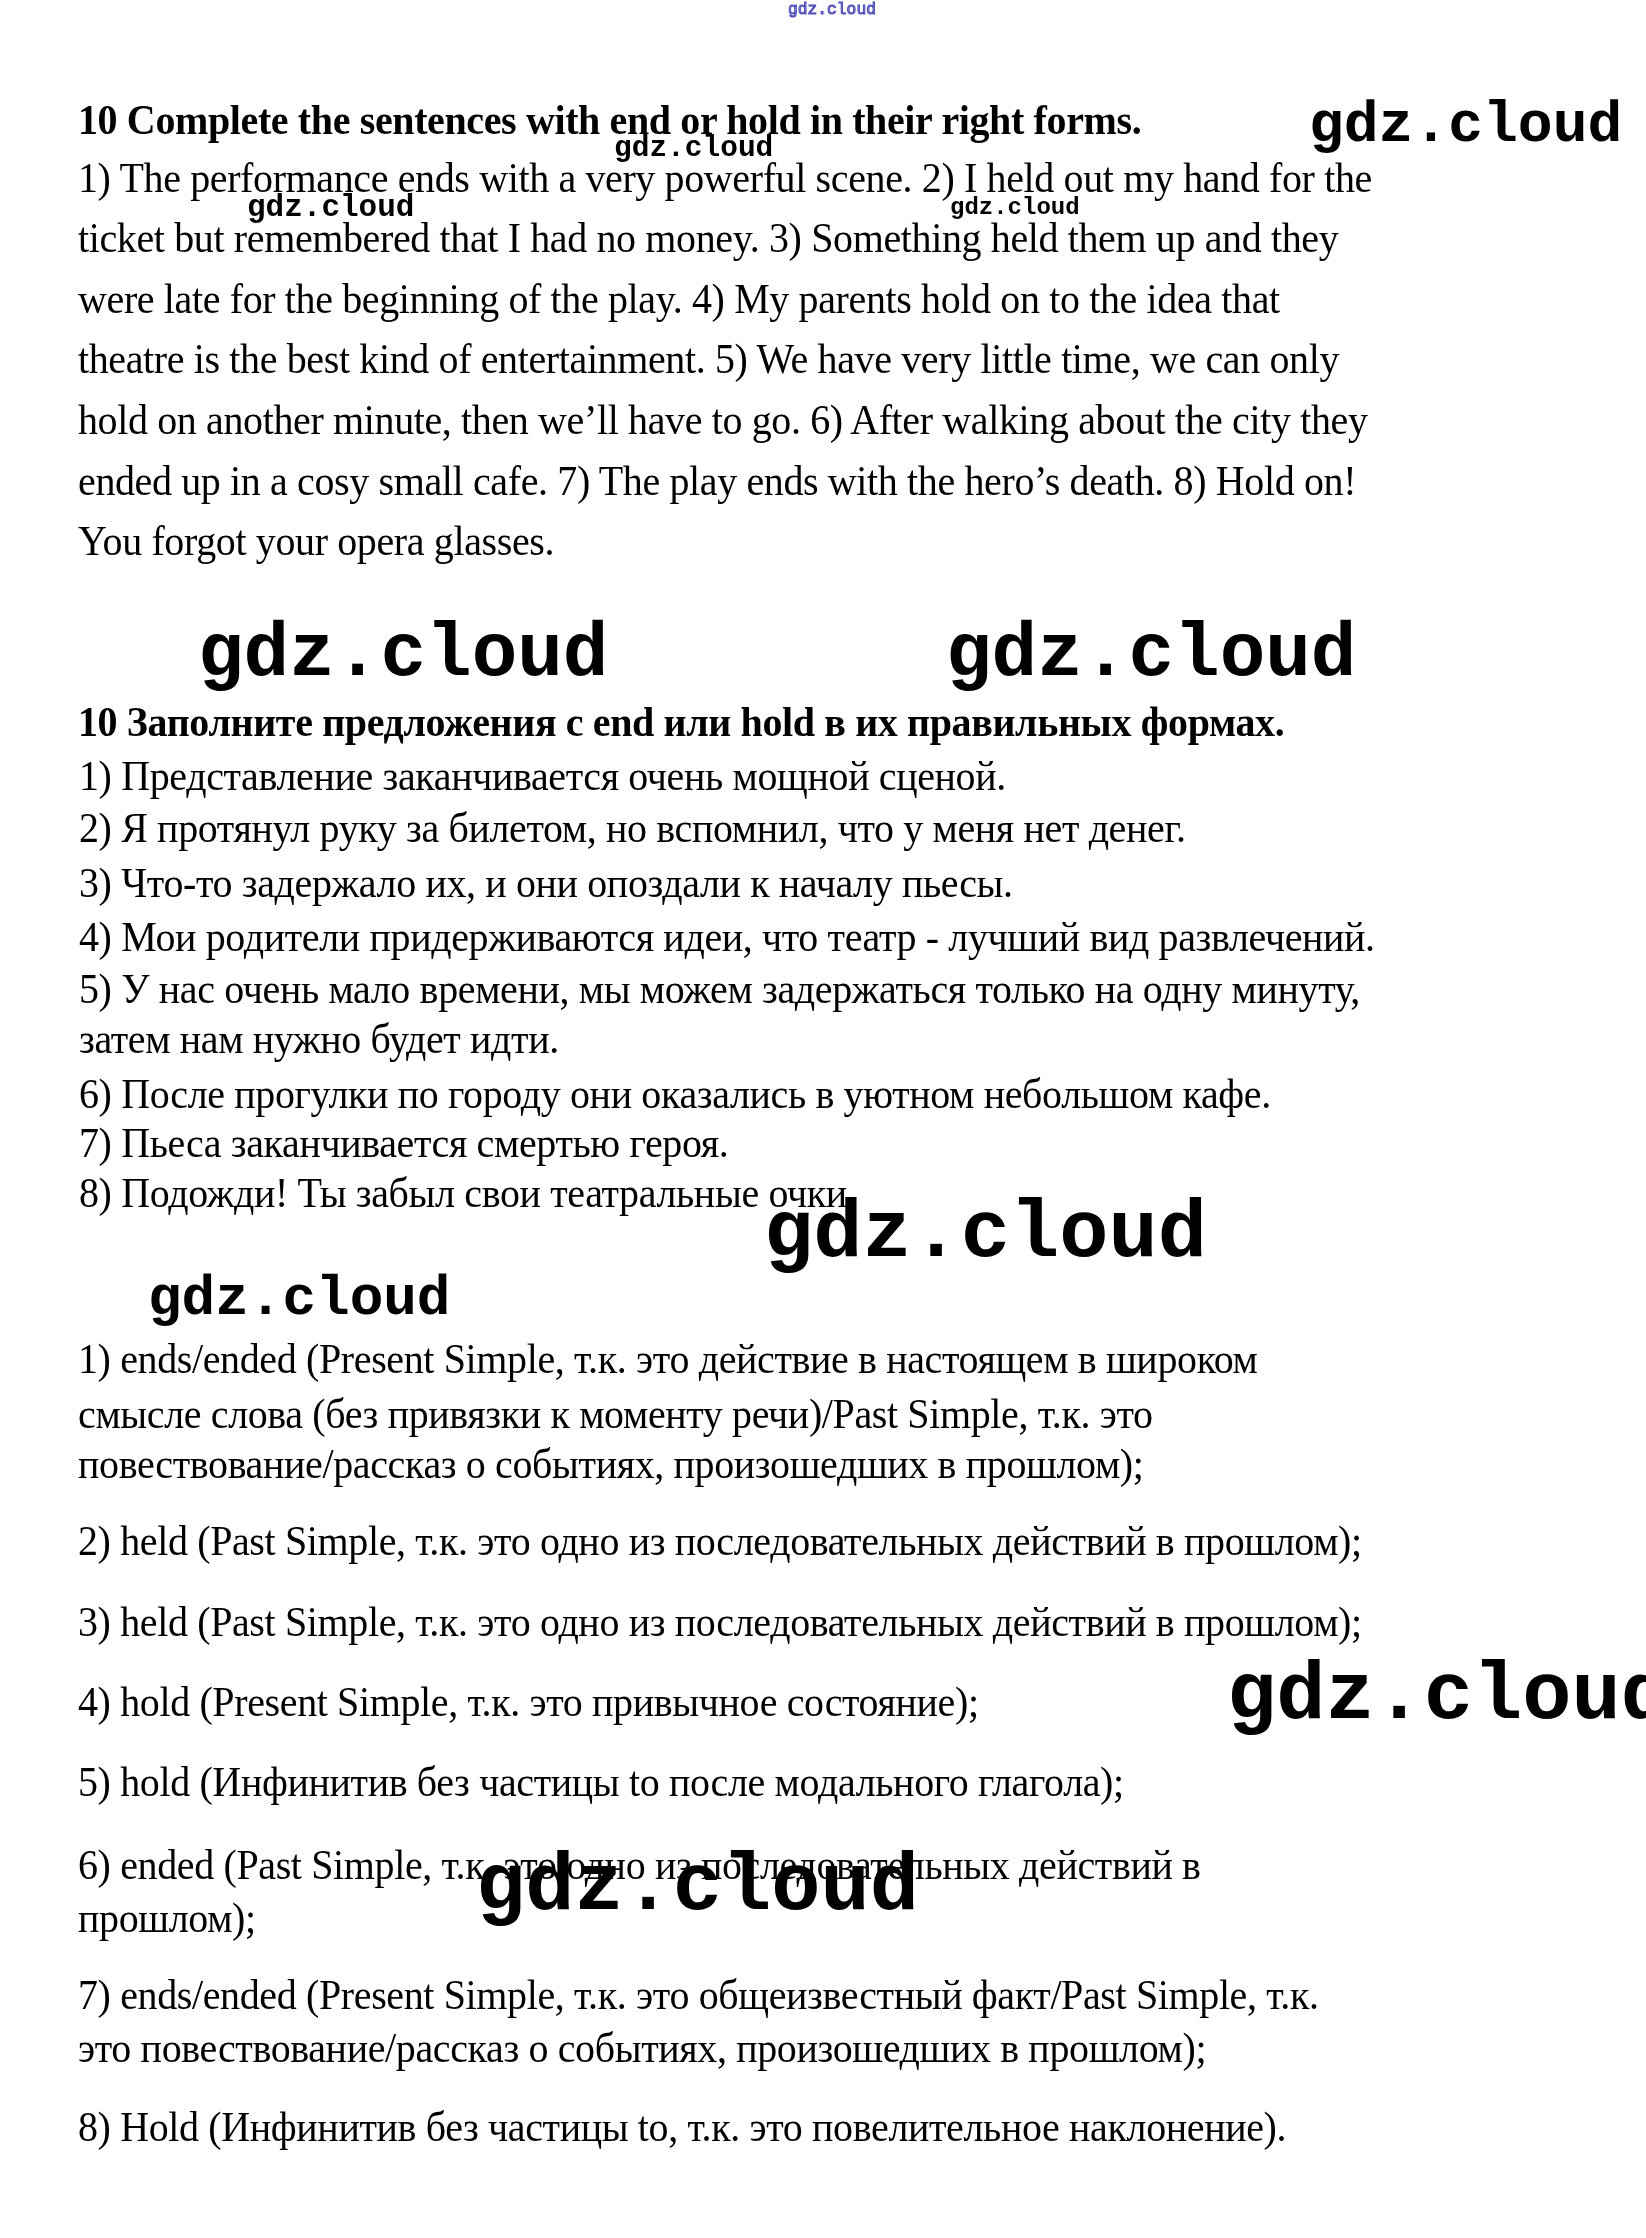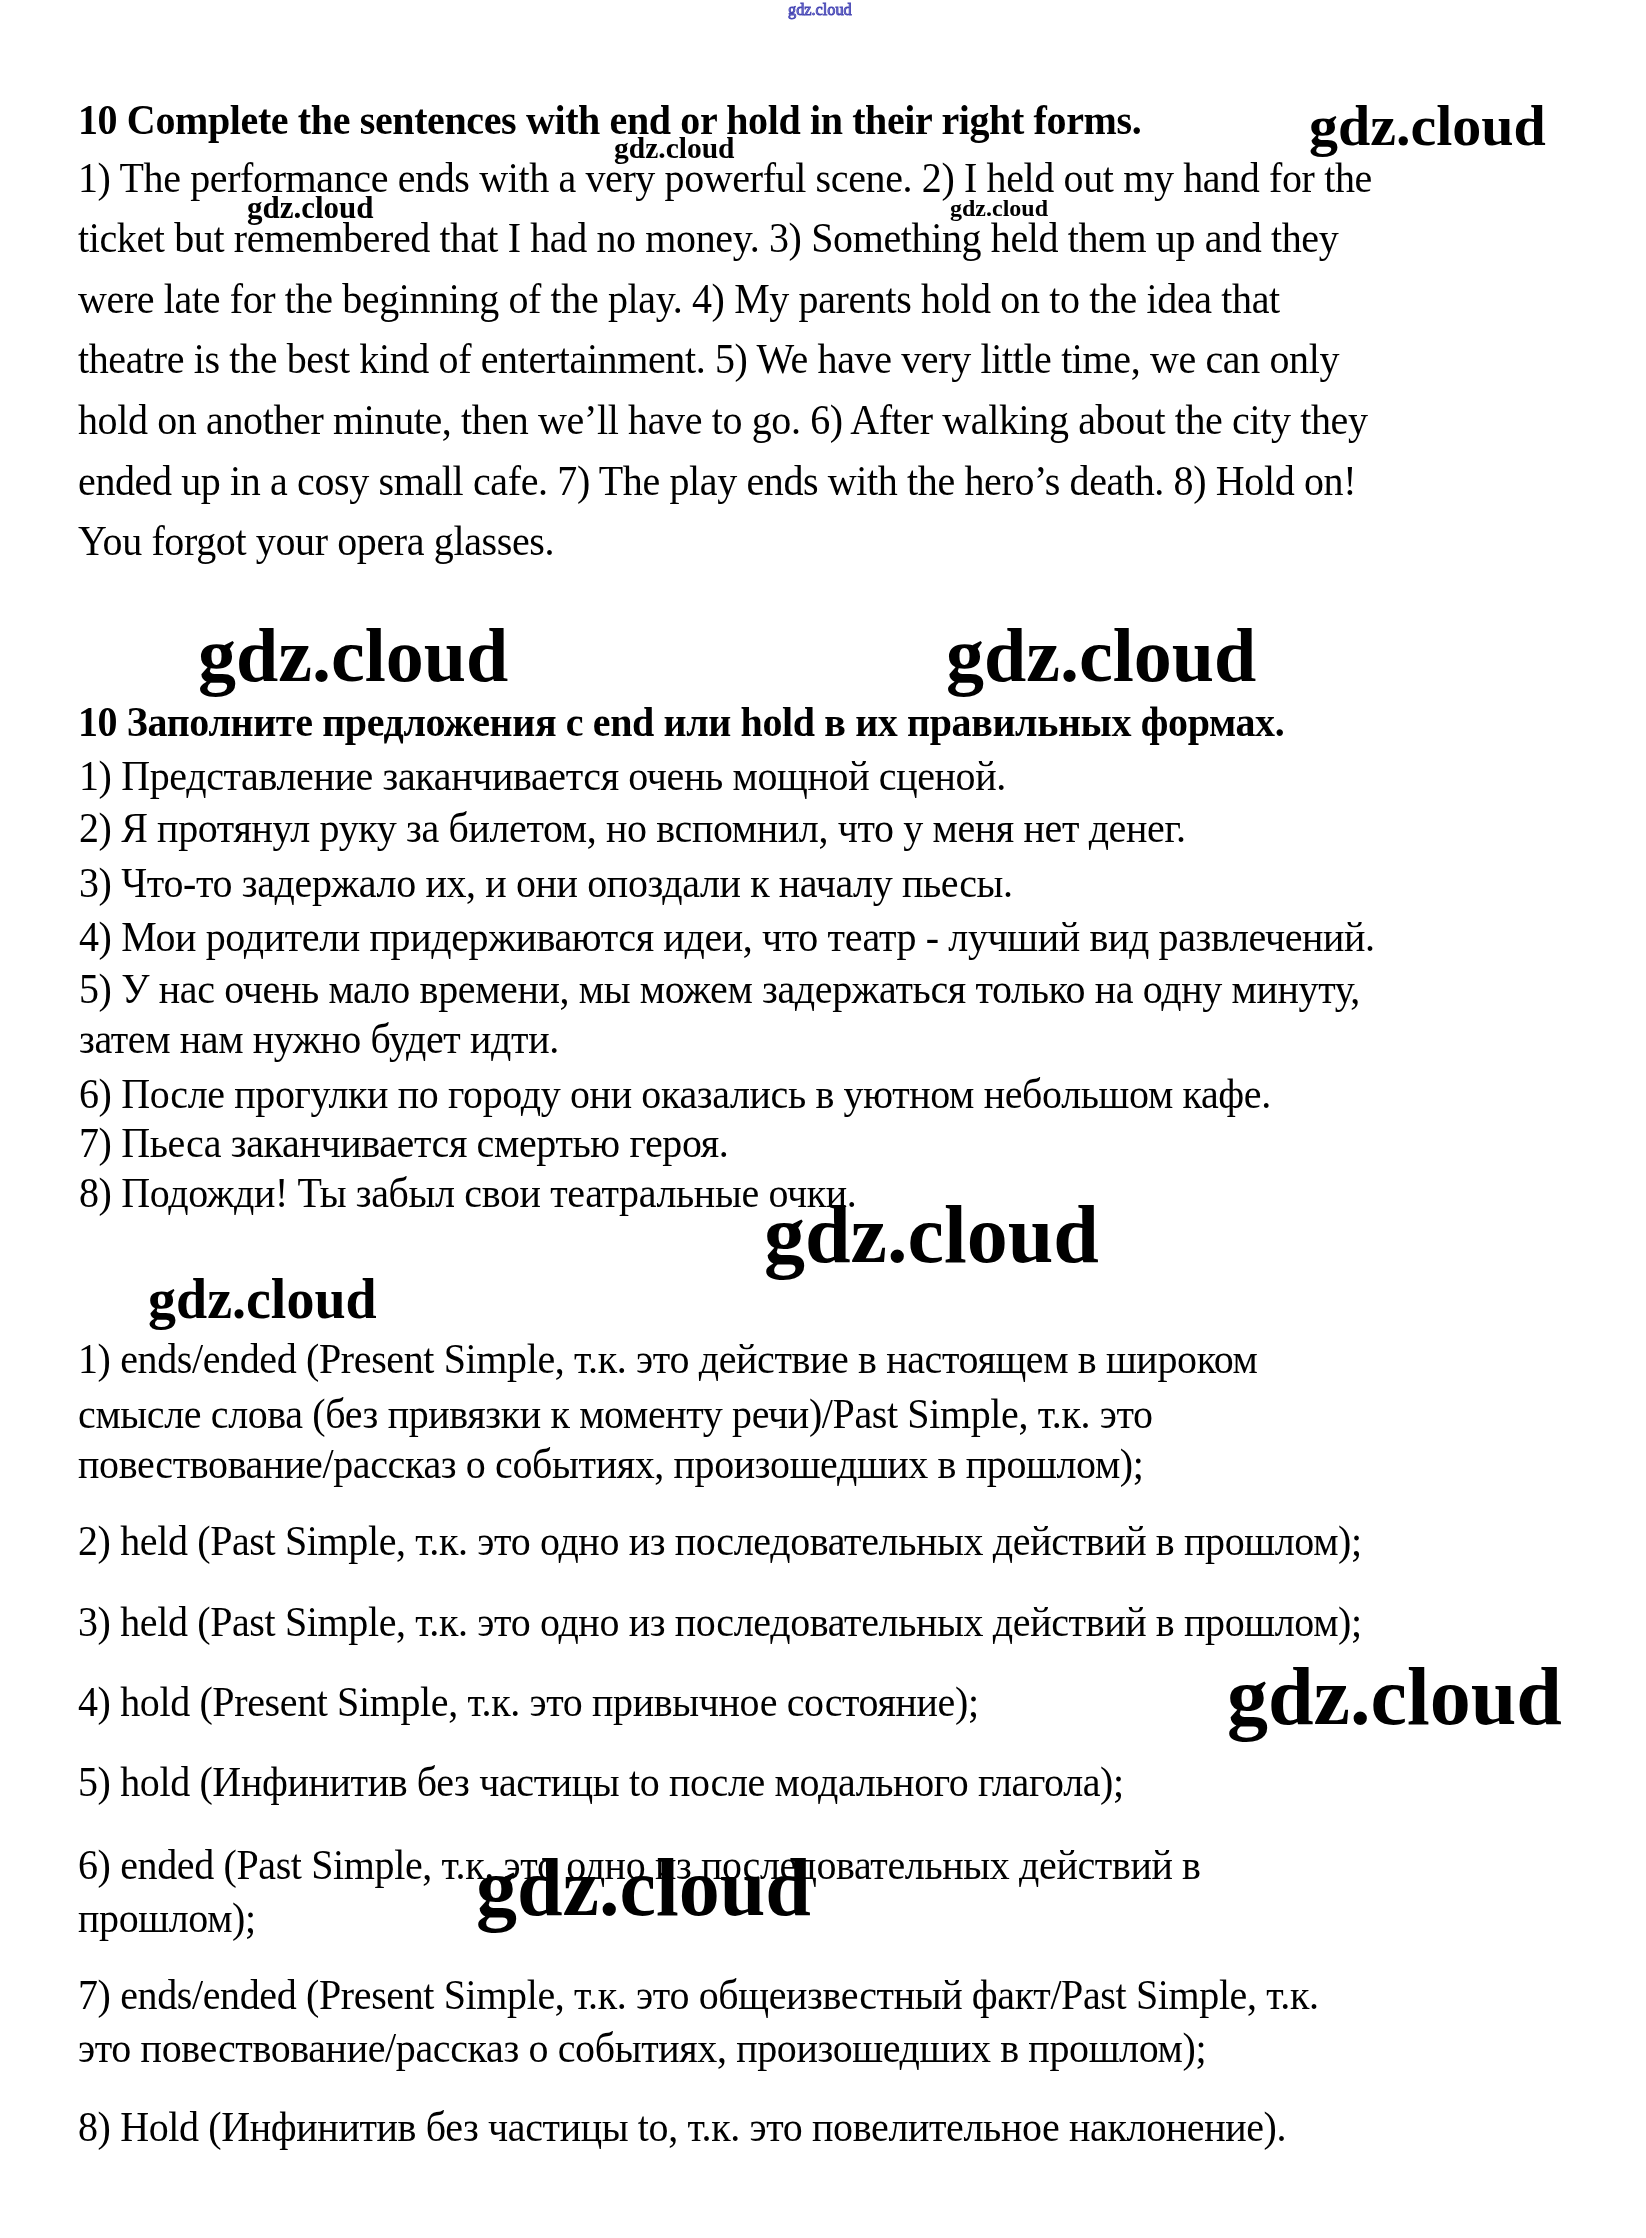--- a/index.html
+++ b/index.html
@@ -18,21 +18,21 @@
     line-height: 1;
     color: #000000;
     white-space: nowrap;
     transform: scaleX(0.93);
     transform-origin: 0 0;
     letter-spacing: -0.4px;
   }
   .bold { font-weight: bold; }
   .wm {
     position: absolute;
-    font-family: Liberation Serif, serif;
+    font-family: Liberation Mono, monospace;
     font-weight: 600;
     color: #000000;
     line-height: 1;
     white-space: nowrap;
   }
   .wm-outline {
     color: #8888d8;
     -webkit-text-stroke: 0.9px #4646b4;
     font-weight: 400;
   }

